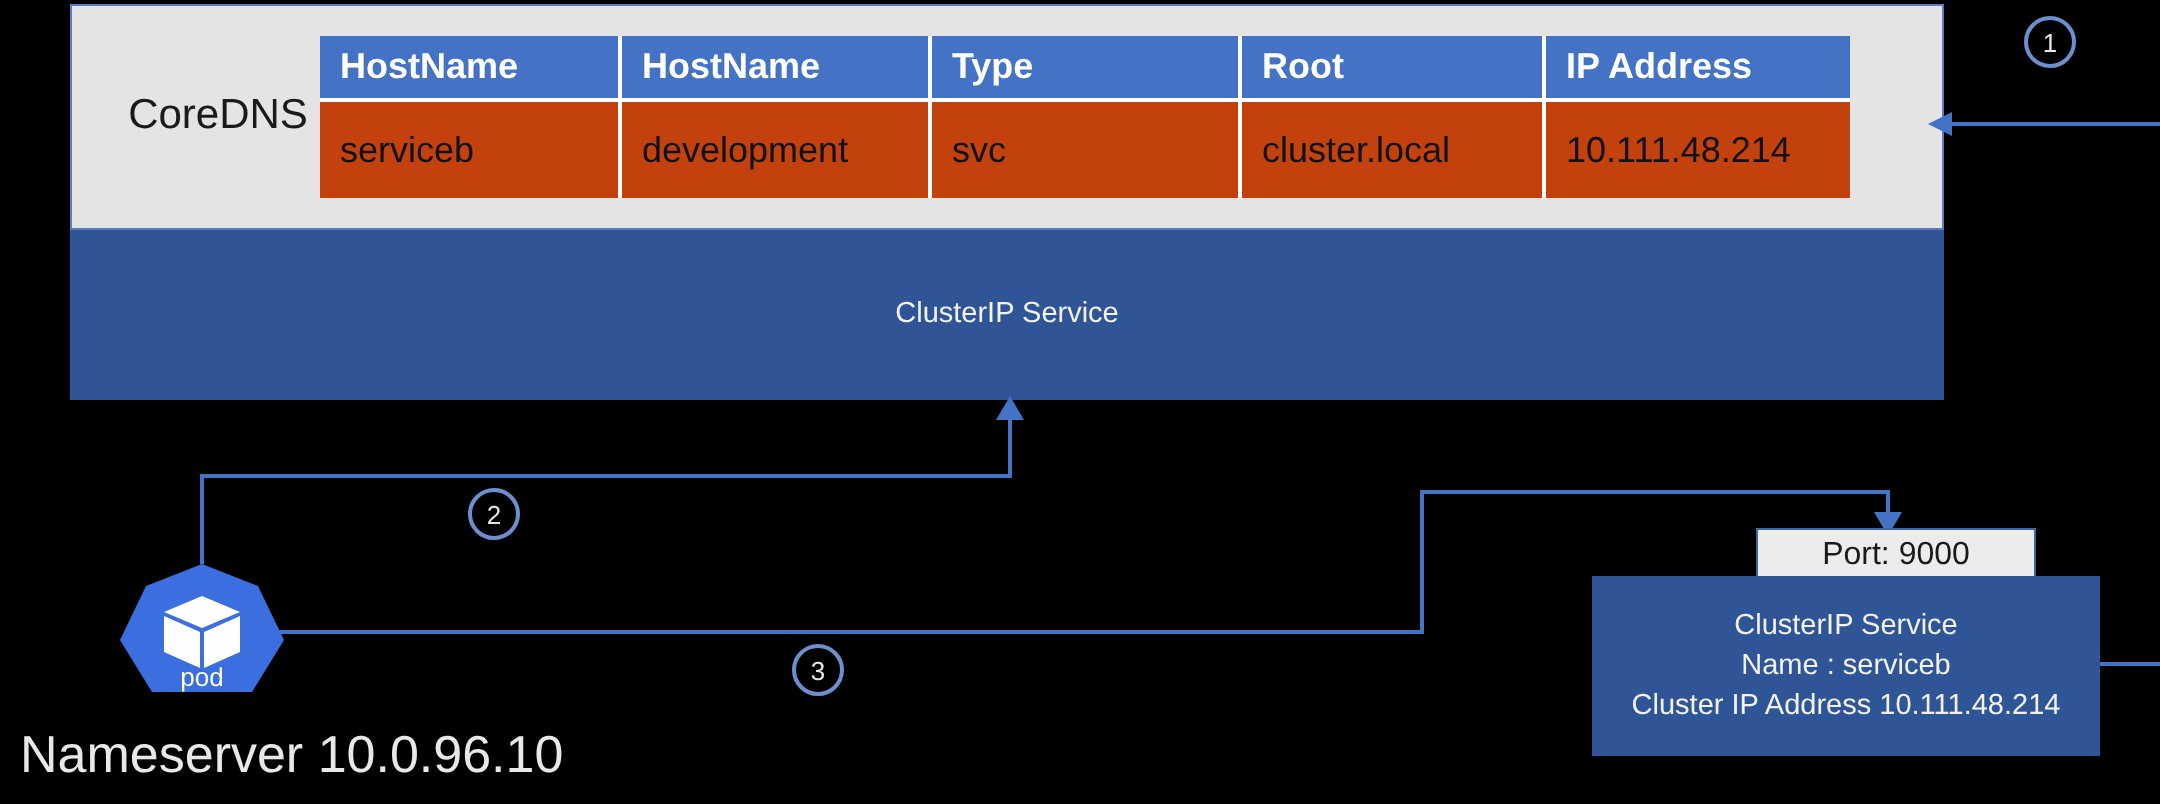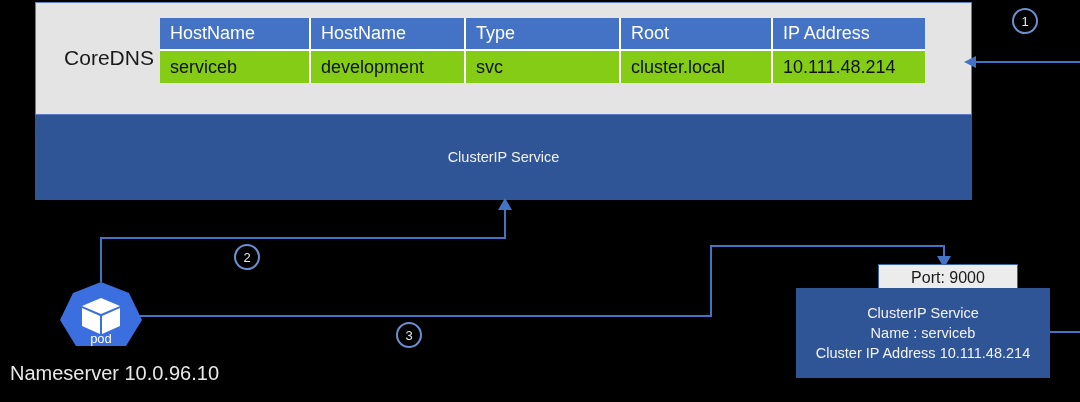--- a/index.html
+++ b/index.html
@@ -9,25 +9,25 @@
   
   #coredns-group{position:absolute;left:35px;top:2px;width:937px;height:198px;}
   #coredns-header{position:absolute;left:0;top:0;width:937px;height:113px;
                   background:#E4E4E4;border:1px solid #5B7EC2;box-sizing:border-box;}
   #coredns-label{position:absolute;left:14px;top:44px;width:120px;
                  font-size:21px;color:#1A1A1A;text-align:center;}
 
   
   #dns-table{position:absolute;left:125px;top:16px;border-collapse:collapse;
              width:765px;table-layout:fixed;}
-  #dns-table th{background:#4472C4;color:#FFFFFF;font-size:18px;font-weight:normal;
+  #dns-table th{background:#4472C4;color:#FFFFFF;font-size:18px;font-weight:bold;
                 text-align:left;padding:5px 0 5px 10px;height:27px;
                 border-right:2px solid #FFFFFF;box-sizing:border-box;}
-  #dns-table td{background:#84cc16;color:#111111;font-size:18px;
-                text-align:left;padding:5px 0 5px 10px;height:33px;
+  #dns-table td{background:#c2410c;color:#111111;font-size:18px;
+                text-align:left;padding:5px 0 5px 10px;height:49px;
                 border-right:2px solid #FFFFFF;border-top:2px solid #FFFFFF;
                 box-sizing:border-box;}
   #dns-table th:last-child,#dns-table td:last-child{border-right:none;}
 
   
   #kubedns-box{position:absolute;left:0;top:113px;width:937px;height:85px;
                background:#2F5597;color:#F2F2F2;font-size:14.5px;line-height:19px;
                display:flex;flex-direction:column;align-items:center;
                justify-content:center;box-sizing:border-box;}
 
@@ -36,21 +36,21 @@
                 background:#2F5597;color:#F2F2F2;font-size:14.5px;line-height:20px;
                 display:flex;flex-direction:column;align-items:center;
                 justify-content:center;box-sizing:border-box;}
   #port-box{position:absolute;left:878px;top:264px;width:140px;height:27px;
             background:#ECECEC;border:1px solid #3B65A8;box-sizing:border-box;
             color:#1A1A1A;font-size:16px;display:flex;align-items:center;
             justify-content:center;}
 
   
   #pod-icon{position:absolute;left:56px;top:280px;width:90px;height:72px;}
-  #pod-label{position:absolute;left:10px;top:362px;font-size:20px;color:#E8E8E8;}
+  #pod-label{position:absolute;left:10px;top:362px;font-size:26px;color:#E8E8E8;}
 
   
   .wire{position:absolute;background:#4472C4;}
   .h{height:2px;} .v{width:2px;}
 
   
   .step{position:absolute;width:22px;height:22px;border-radius:50%;
         border:2px solid #6C8FD0;background:#000;color:#E6E6E6;
         font-size:13px;display:flex;align-items:center;justify-content:center;}
   svg{display:block;overflow:visible;}

